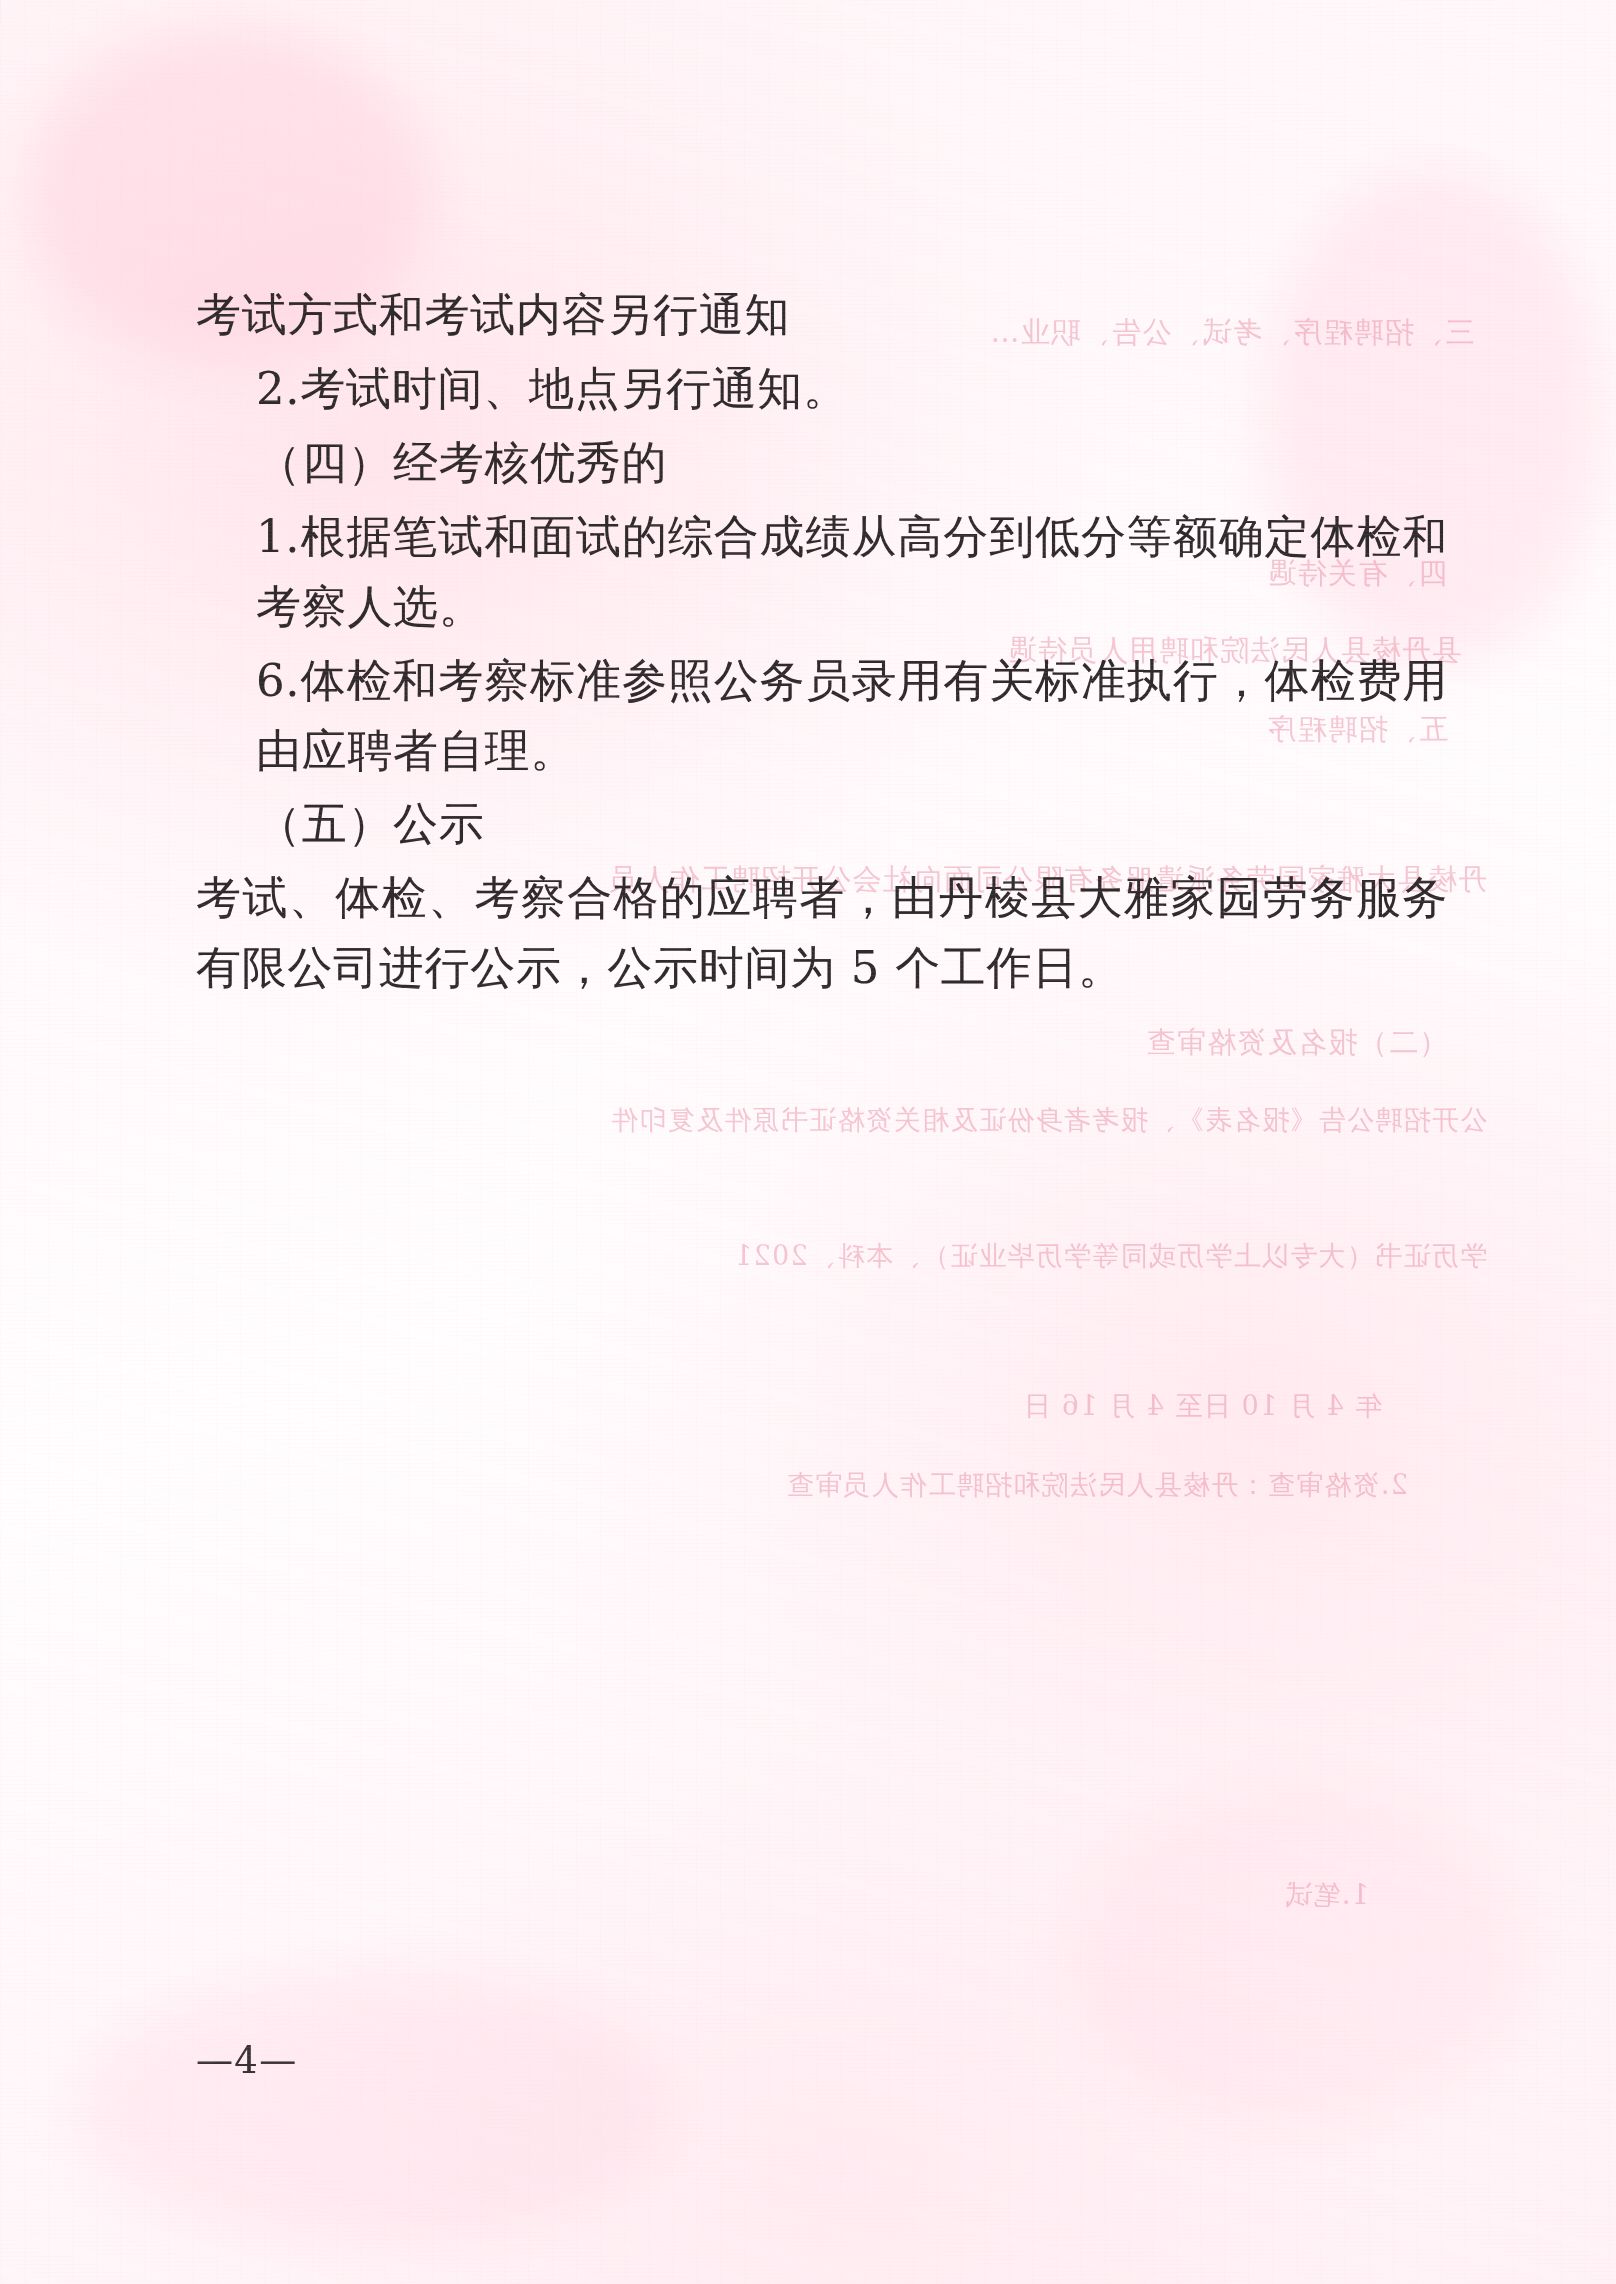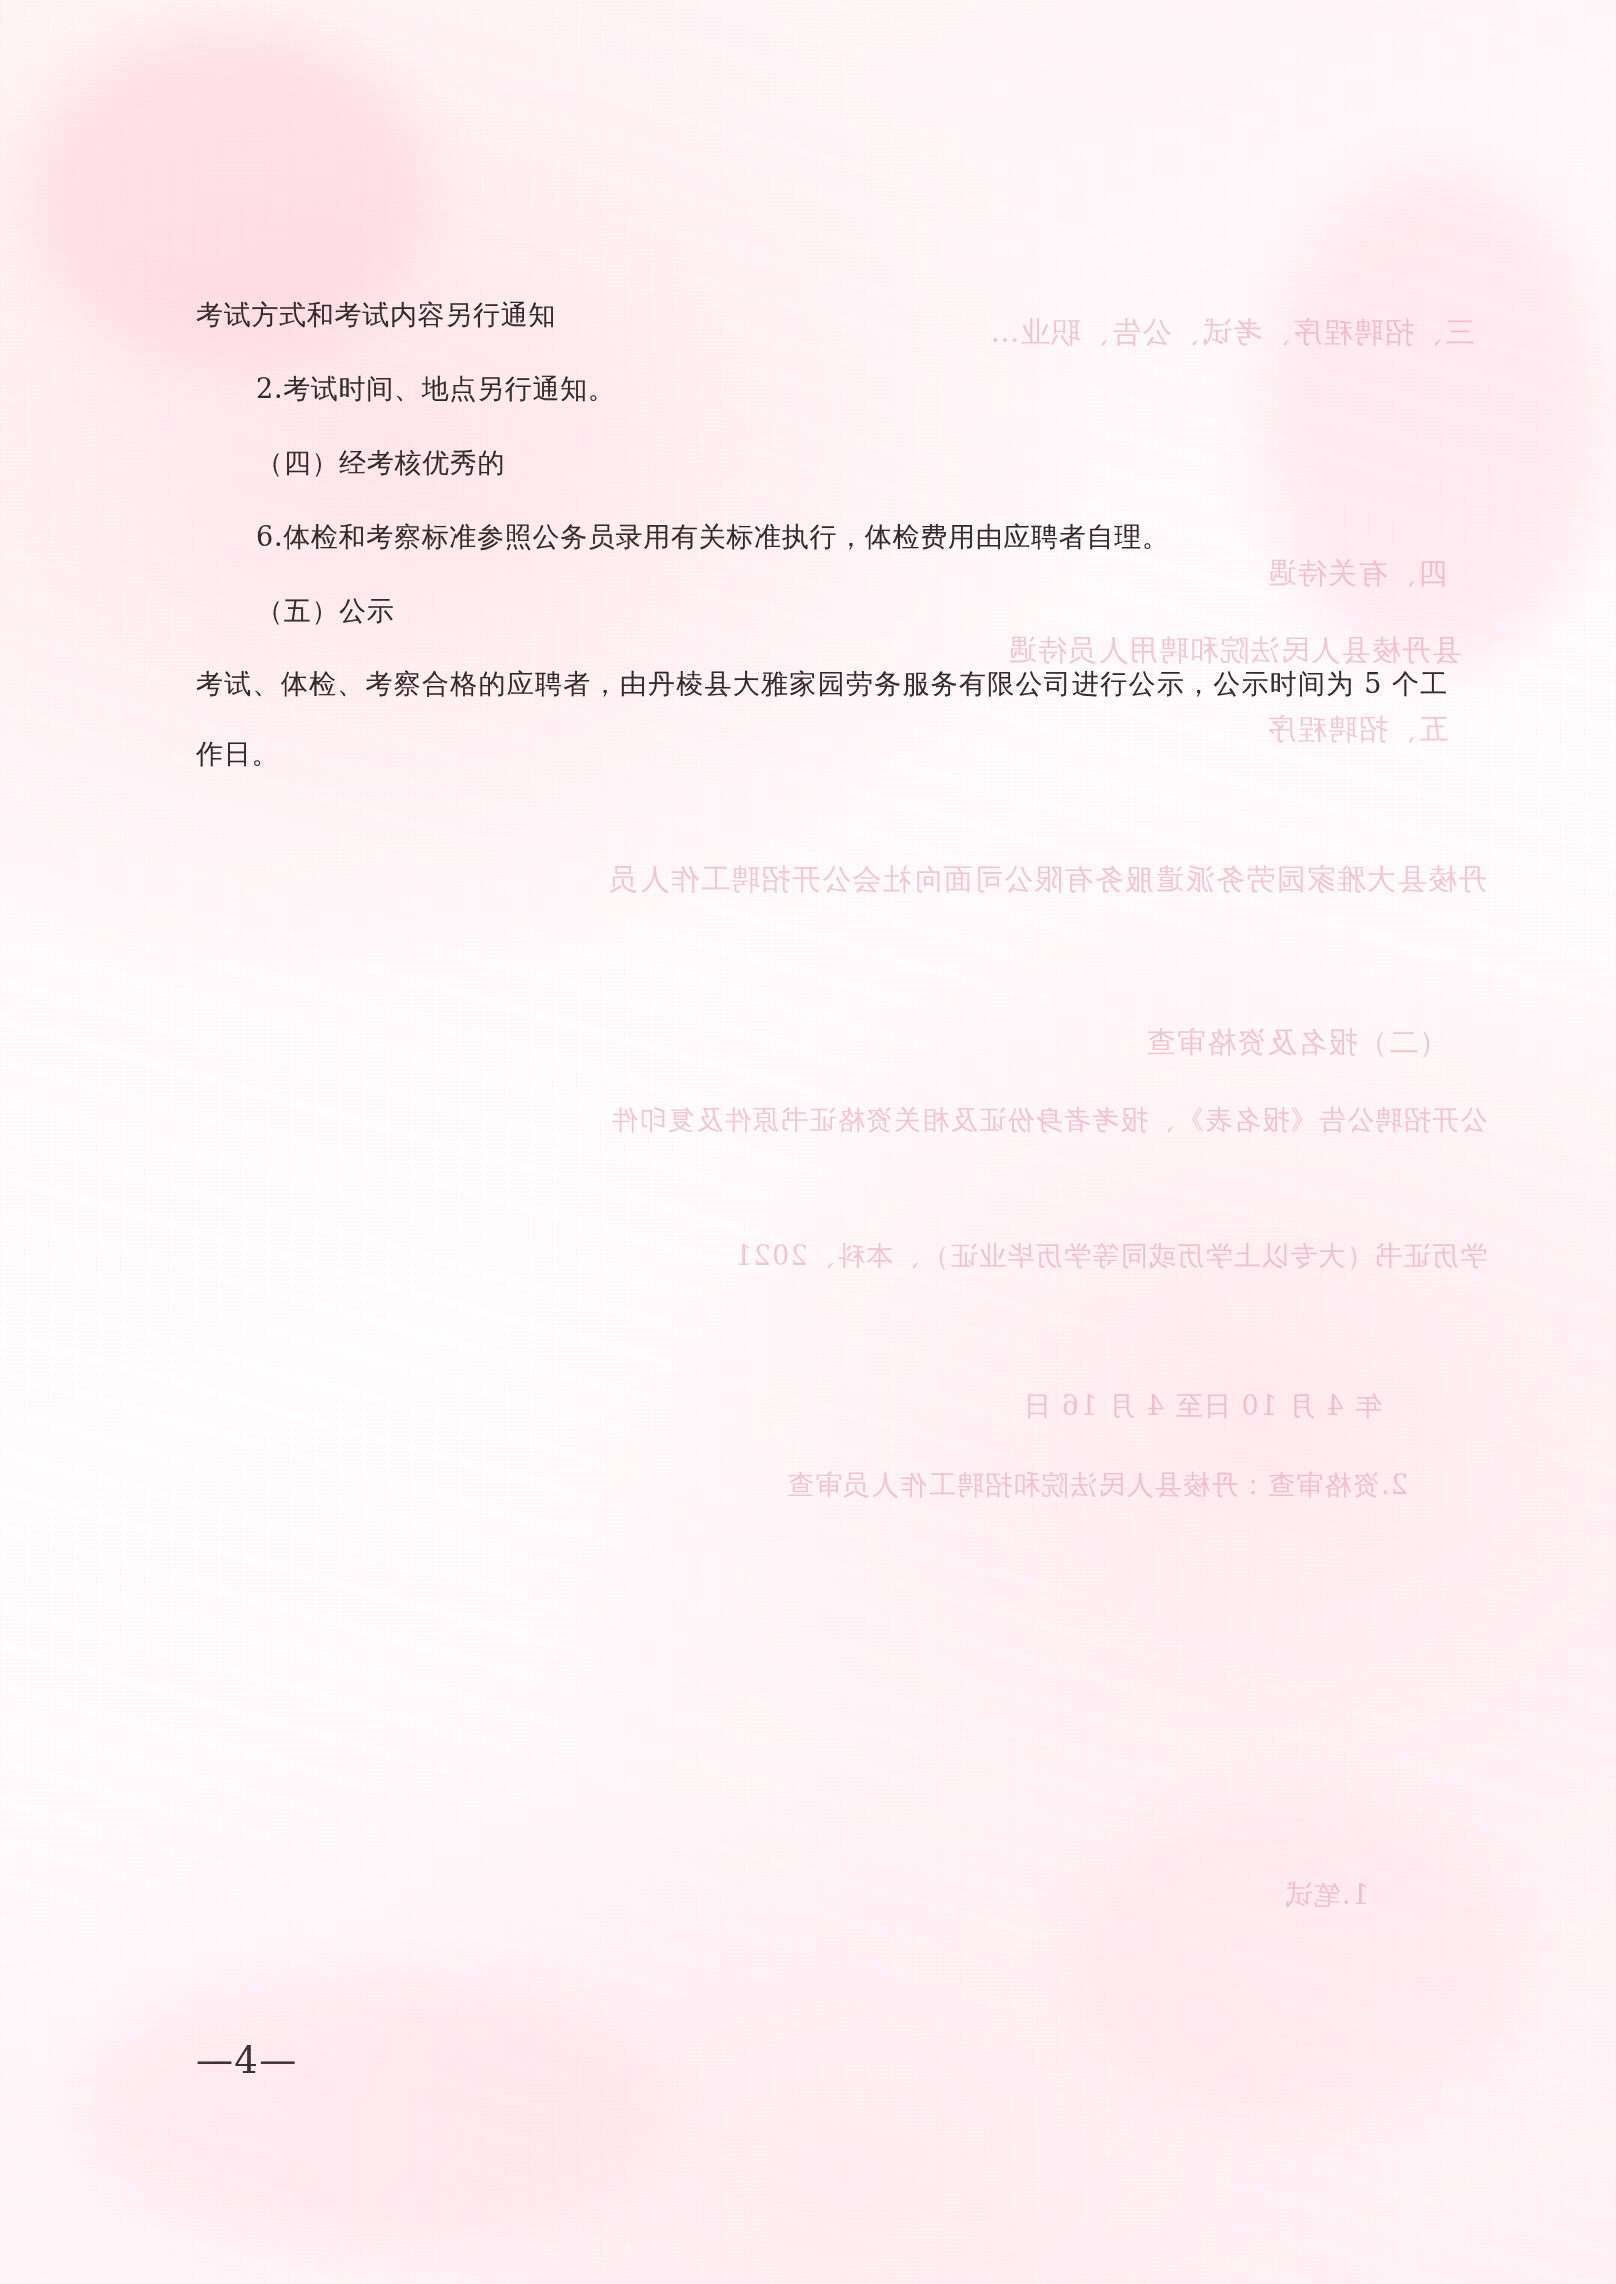--- a/index.html
+++ b/index.html
@@ -71,21 +71,21 @@
     filter: blur(0.3px);
   }
 
   
   .content {
     position: absolute;
     left: 196px;
     top: 280px;
     width: 1252px;
     color: #2f2a2c;
-    font-size: 27px;
+    font-size: 45px;
     line-height: 70px;
     letter-spacing: 0.7px;
     text-align: justify;
   }
   .content p {
     margin: 0 0 3.9px 0;
     text-indent: 0;
   }
   .p-indent { padding-left: 60px; }
   .p-indent2 { padding-left: 72px; }
@@ -132,20 +132,21 @@
   <div class="bleed" style="top:1388px; font-size:27px; left:222px; right:235px; text-align:left;">年 4 月 10 日至 4 月 16 日</div>
 
   <div class="bleed" style="top:1467px; font-size:27px; left:156px; right:209px; text-align:left;">2.资格审查：丹棱县人民法院和招聘工作人员审查</div>
 
   <div class="bleed" style="top:1877px; font-size:27px; left:978px; right:248px; text-align:left;">1.笔试</div>
 
   <div class="content">
     <p>考试方式和考试内容另行通知</p>
     <p class="p-indent">2.考试时间、地点另行通知。</p>
     <p class="p-indent">（四）经考核优秀的</p>
+    <p class="p-indent">1.根据笔试和面试的综合成绩从高分到低分等额确定体检和考察人选。</p>
     <p class="p-indent">6.体检和考察标准参照公务员录用有关标准执行，体检费用由应聘者自理。</p>
     <p class="p-indent">（五）公示</p>
     <p>考试、体检、考察合格的应聘者，由丹棱县大雅家园劳务服务有限公司进行公示，公示时间为 5 个工作日。</p>
   </div>
 
   <div class="pagenum">—4—</div>
 </div>
 
 
 </body></html>

